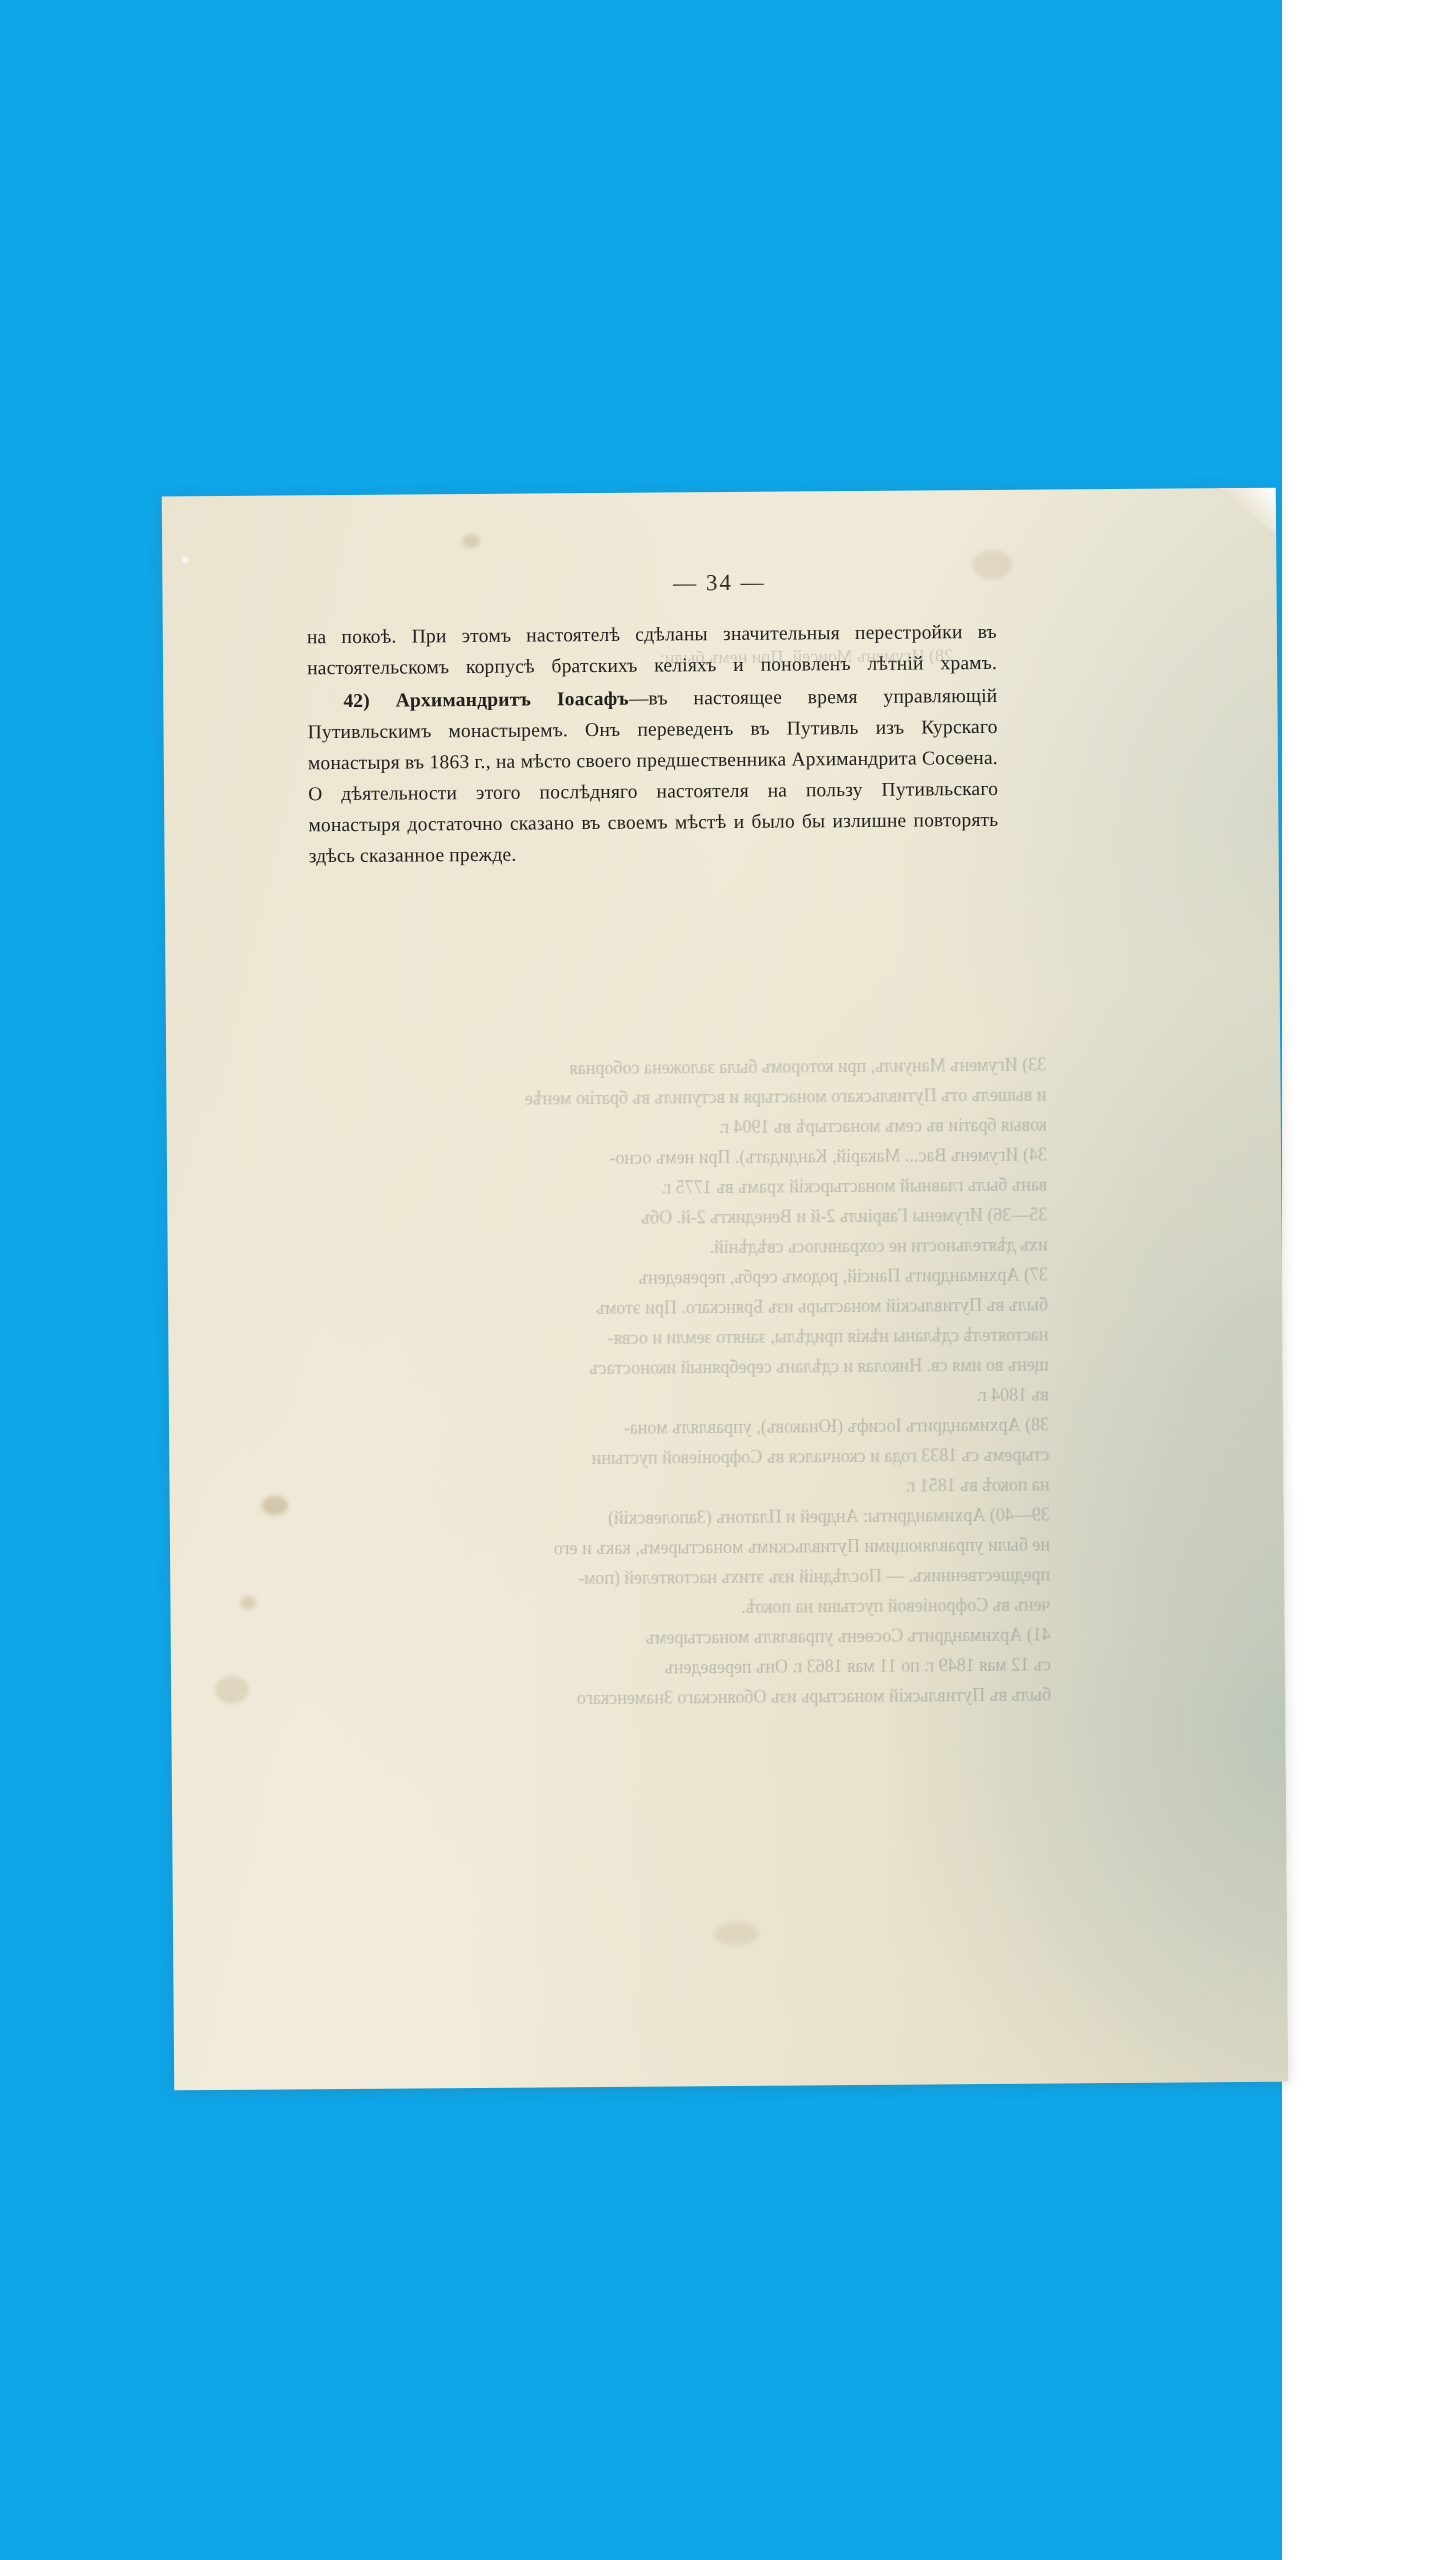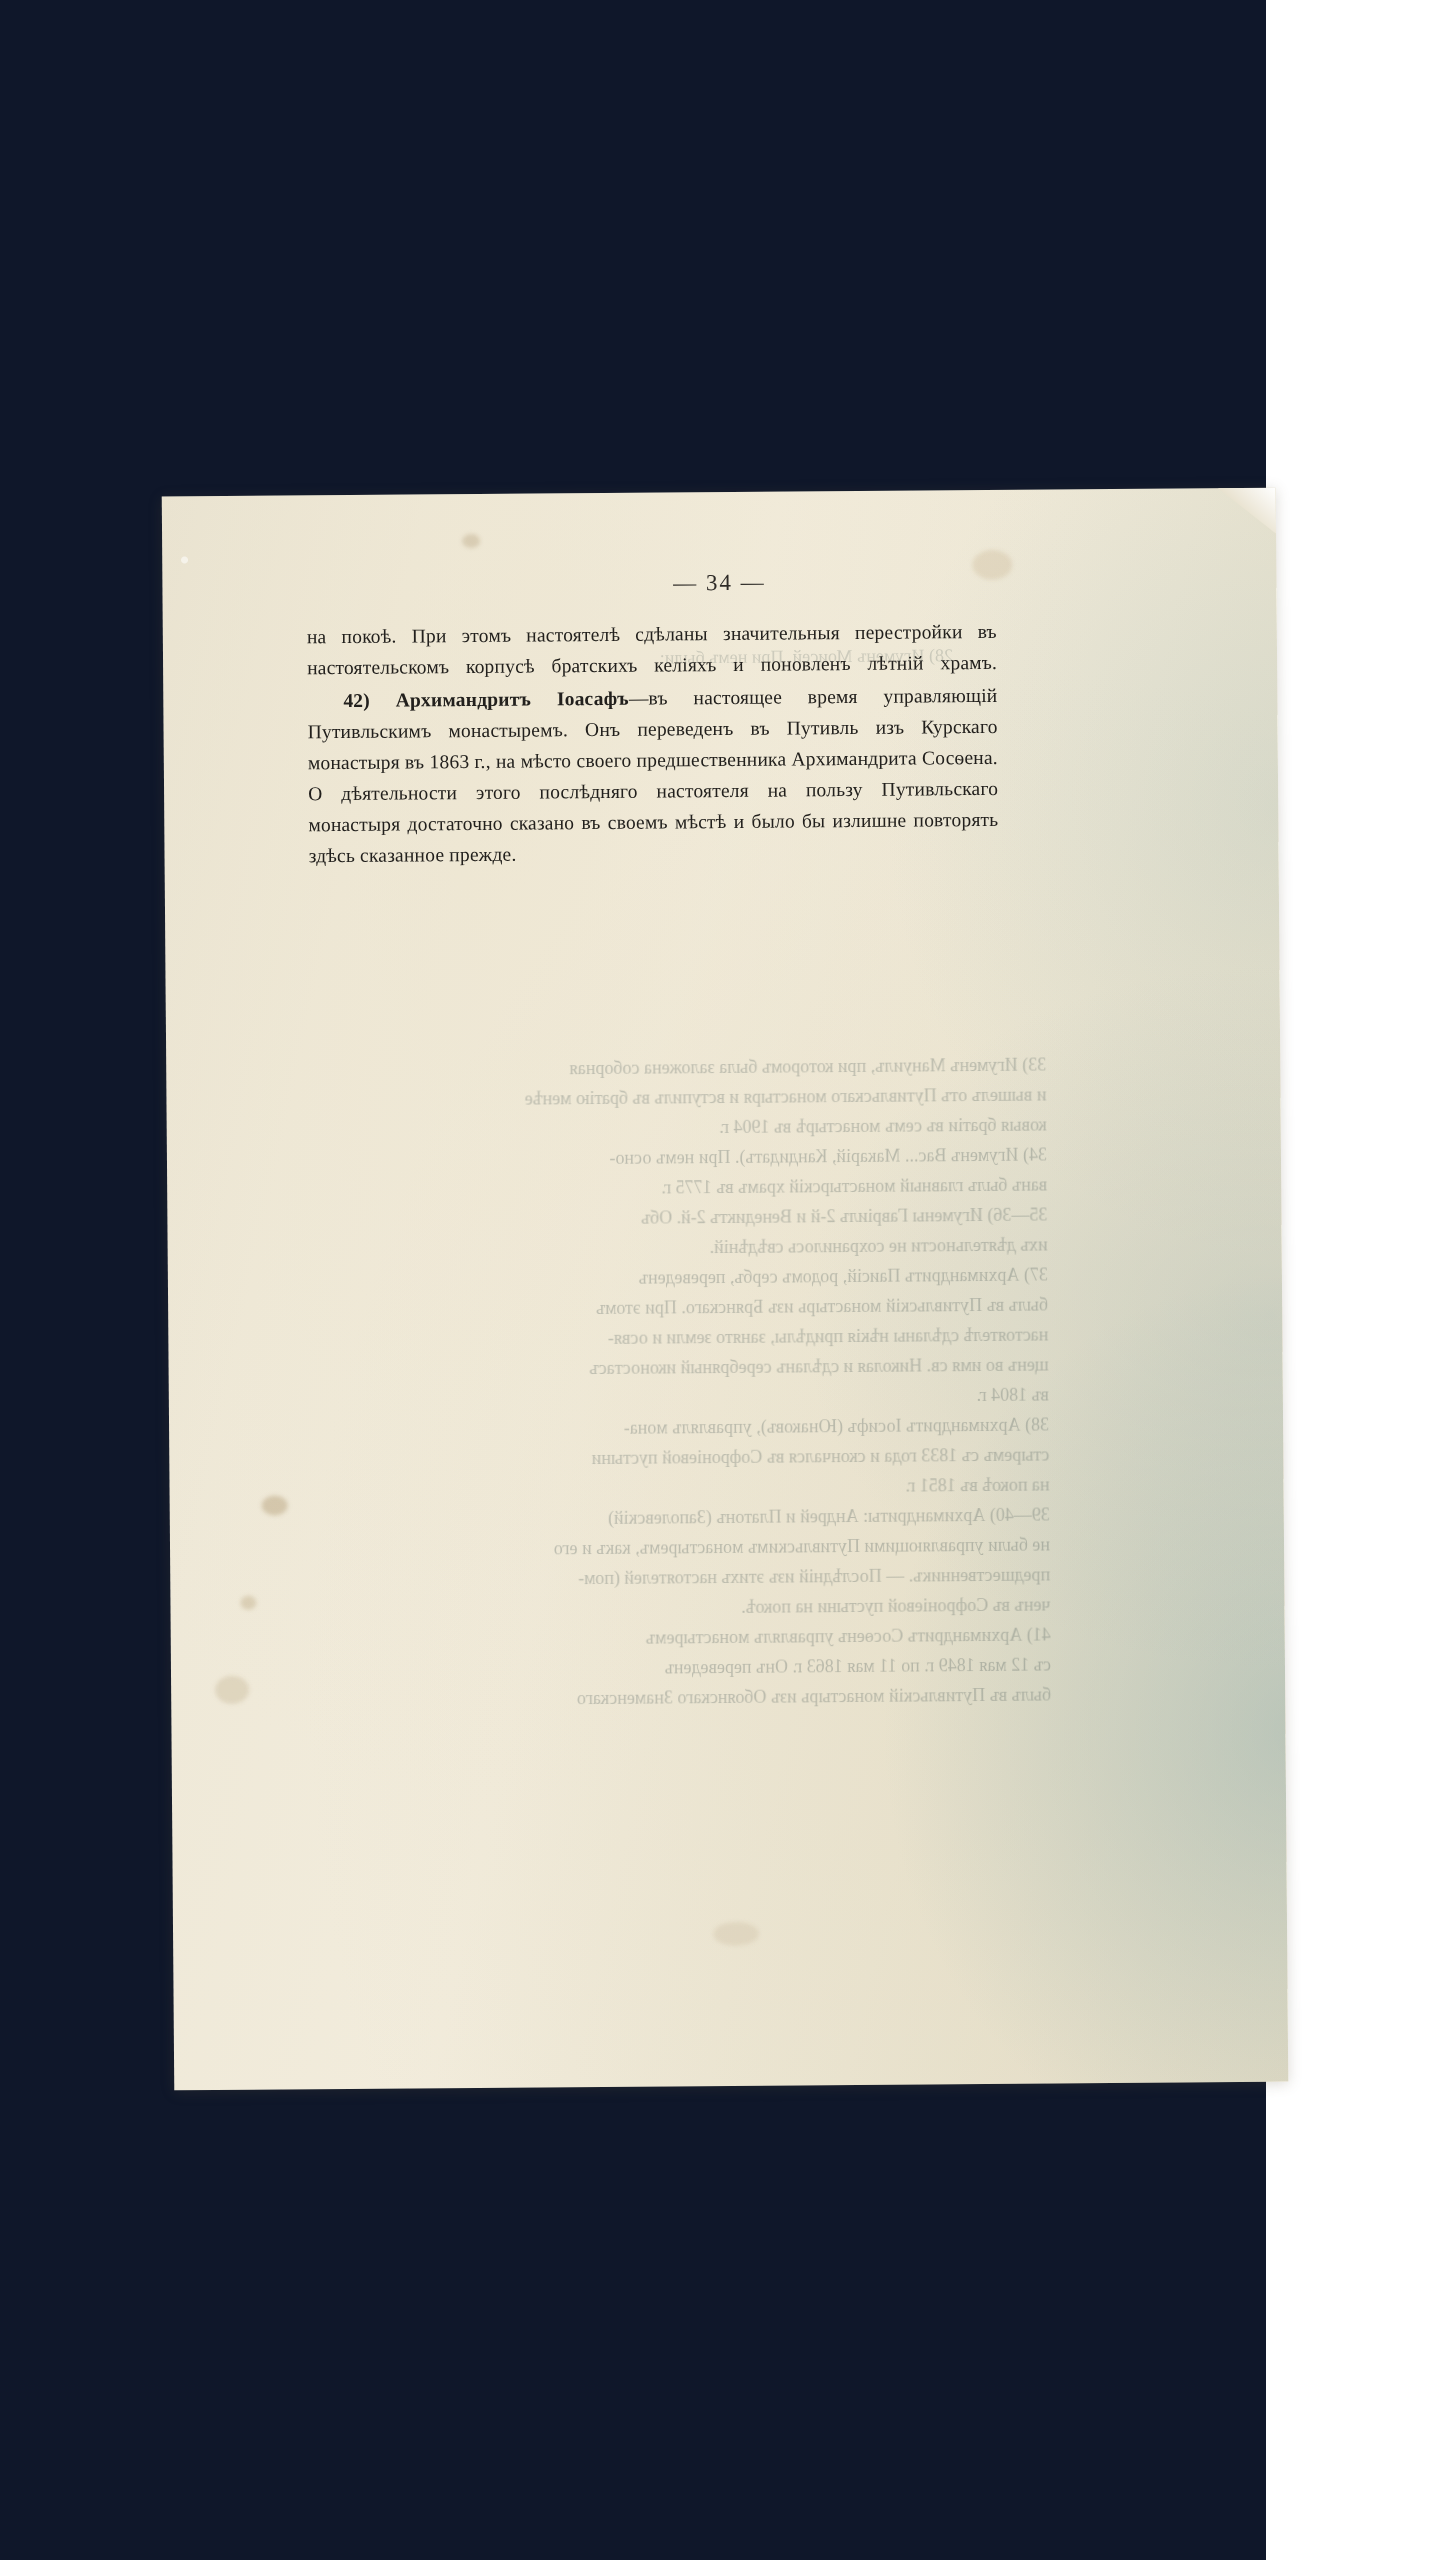--- a/index.html
+++ b/index.html
@@ -12,21 +12,22 @@
   }
   body {
     font-family: "Liberation Serif", serif;
   }
 
   
   .scan-stage {
     position: relative;
     width: 1266px;
     height: 2560px;
-    background: #0f172a;
+    background: #0ea5e9;
+    padding-left: 16px;
   }
 
   
   .page-sheet {
     position: absolute;
     left: 168px;
     top: 492px;
     width: 1114px;
     height: 1594px;
     background:

